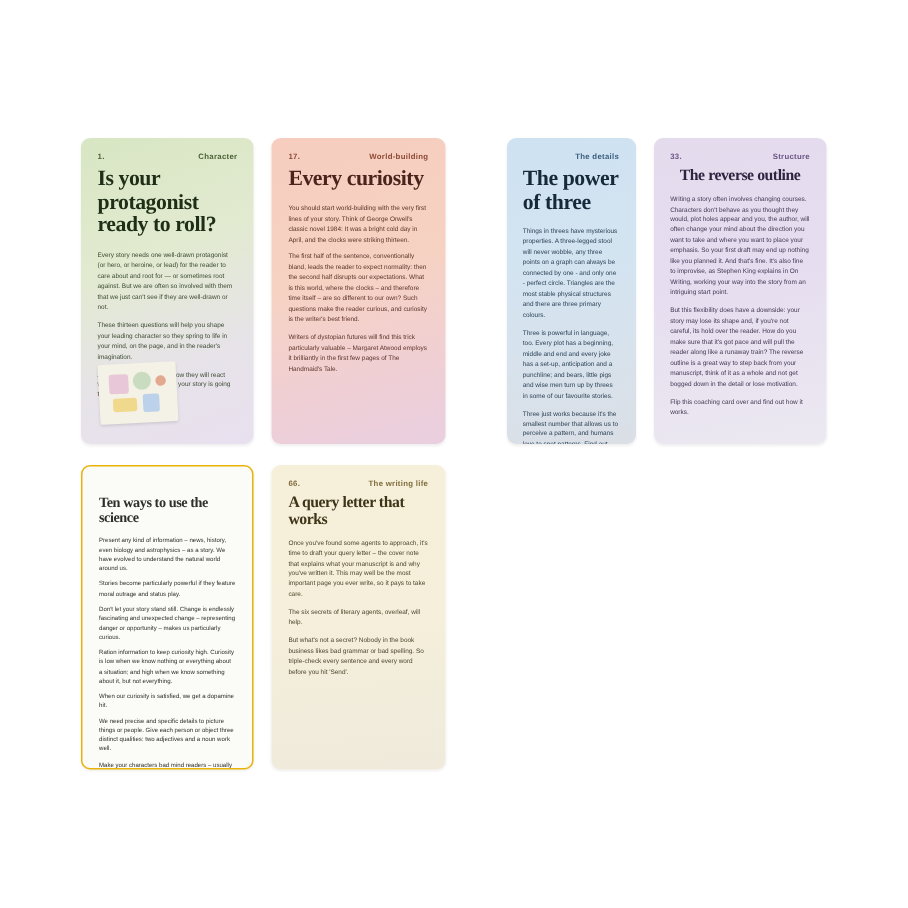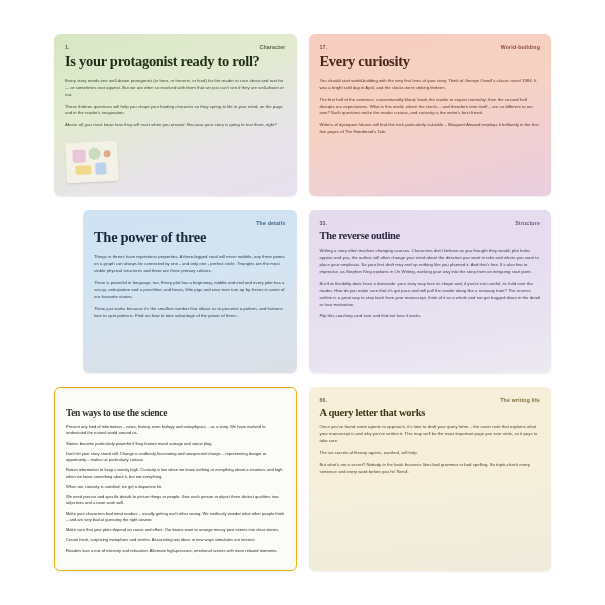--- a/index.html
+++ b/index.html
@@ -11,25 +11,25 @@
     height: 605px;
     background: #ffffff;
     font-family: "Liberation Sans", sans-serif;
     overflow: hidden;
   }
   .board {
     position: relative;
     width: 605px;
     height: 605px;
     display: grid;
-    grid-template-columns: 1fr 1fr;
+    grid-template-columns: 1fr 1fr 1fr 1fr;
     grid-template-rows: 1fr 1fr;
     column-gap: 12px;
     row-gap: 14px;
-    padding: 34px 54px;
+    padding: 92px 54px;
     box-sizing: border-box;
   }
   .card {
     position: relative;
     border-radius: 6px;
     box-sizing: border-box;
     padding: 10px 11px 12px 11px;
     overflow: hidden;
     box-shadow: 0 1px 2px rgba(0,0,0,0.07);
   }
@@ -110,21 +110,21 @@
   .c3 .card-head { color: #3b5e7d; }
   .c3 .card-title { color: #16293b; }
   .c3 .body p { color: #2c4256; }
 
   
   .c4 {
     background: linear-gradient(170deg, #e4dced 0%, #e6def0 45%, #e9e3f0 75%, #ece9f2 100%);
     color: #3a2f4a;
   }
   .c4 .card-head { color: #6a5585; }
-  .c4 .card-title { color: #2e2440; }
+  .c4 .card-title { color: #2e2440; text-align: center; }
   .c4 .body p { color: #423753; }
 
   
   .c5 {
     background: #fbfbf8;
     border: 1px solid #eab308;
     color: #2e2e2c;
   }
   .c5 .card-title.small {
     font-size: 9.5px;

